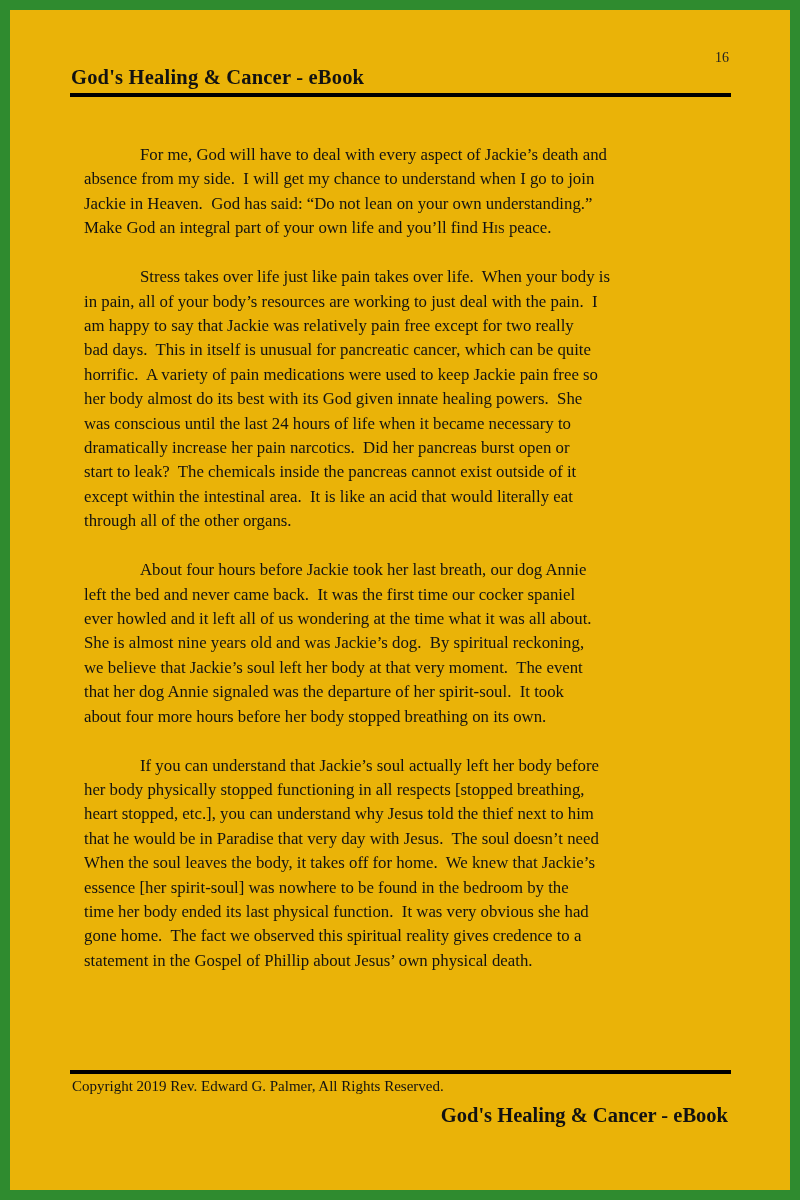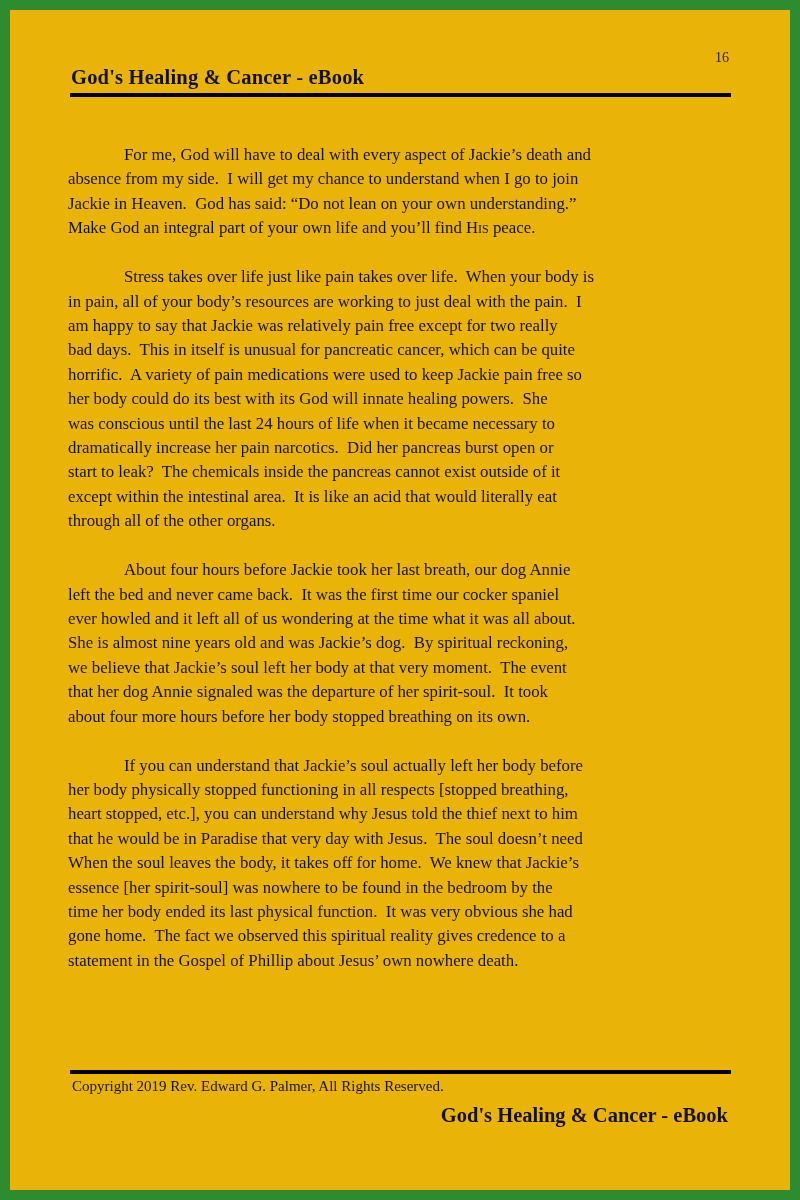--- a/index.html
+++ b/index.html
@@ -24,21 +24,21 @@
   .header-title {
     position:absolute; top:66px; left:71px;
     font-size:20.5px; font-weight:bold; letter-spacing:0.2px;
     white-space:pre;
   }
   .header-rule {
     position:absolute; top:93px; left:70px;
     width:661px; height:4px; background:#000;
   }
   .body-text {
-    position:absolute; top:143px; left:68px; width:662px;
+    position:absolute; top:143px; left:84px; width:662px;
     font-size:16.8px; line-height:24.42px;
   }
   .body-text p { margin:0 0 24.42px 0; }
   .line { display:block; white-space:pre; }
   .line.first { text-indent:56px; }
   .sc { font-variant:small-caps; }
   .footer-rule {
     position:absolute; top:1070px; left:70px;
     width:661px; height:4px; background:#000;
   }
@@ -70,21 +70,21 @@
         <span class="line"><span>absence from my side.  I will get my chance to understand when I go to join</span></span>
         <span class="line"><span>Jackie in Heaven.  God has said: “Do not lean on your own understanding.”</span></span>
         <span class="line"><span>Make God an integral part of your own life and you’ll find </span><span class="sc">His</span><span> peace.</span></span>
       </p>
       <p>
         <span class="line first"><span>Stress takes over life just like pain takes over life.  When your body is</span></span>
         <span class="line"><span>in pain, all of your body’s resources are working to just deal with the pain.  I</span></span>
         <span class="line"><span>am happy to say that Jackie was relatively pain free except for two really</span></span>
         <span class="line"><span>bad days.  This in itself is unusual for pancreatic cancer, which can be quite</span></span>
         <span class="line"><span>horrific.  A variety of pain medications were used to keep Jackie pain free so</span></span>
-        <span class="line"><span>her body could do its best with its God will innate healing powers.  She</span></span>
+        <span class="line"><span>her body almost do its best with its God given innate healing powers.  She</span></span>
         <span class="line"><span>was conscious until the last 24 hours of life when it became necessary to</span></span>
         <span class="line"><span>dramatically increase her pain narcotics.  Did her pancreas burst open or</span></span>
         <span class="line"><span>start to leak?  The chemicals inside the pancreas cannot exist outside of it</span></span>
         <span class="line"><span>except within the intestinal area.  It is like an acid that would literally eat</span></span>
         <span class="line"><span>through all of the other organs.</span></span>
       </p>
       <p>
         <span class="line first"><span>About four hours before Jackie took her last breath, our dog Annie</span></span>
         <span class="line"><span>left the bed and never came back.  It was the first time our cocker spaniel</span></span>
         <span class="line"><span>ever howled and it left all of us wondering at the time what it was all about.</span></span>
@@ -95,21 +95,21 @@
       </p>
       <p>
         <span class="line first"><span>If you can understand that Jackie’s soul actually left her body before</span></span>
         <span class="line"><span>her body physically stopped functioning in all respects [stopped breathing,</span></span>
         <span class="line"><span>heart stopped, etc.], you can understand why Jesus told the thief next to him</span></span>
         <span class="line"><span>that he would be in Paradise that very day with Jesus.  The soul doesn’t need</span></span>
         <span class="line"><span>When the soul leaves the body, it takes off for home.  We knew that Jackie’s</span></span>
         <span class="line"><span>essence [her spirit-soul] was nowhere to be found in the bedroom by the</span></span>
         <span class="line"><span>time her body ended its last physical function.  It was very obvious she had</span></span>
         <span class="line"><span>gone home.  The fact we observed this spiritual reality gives credence to a</span></span>
-        <span class="line"><span>statement in the Gospel of Phillip about Jesus’ own nowhere death.</span></span>
+        <span class="line"><span>statement in the Gospel of Phillip about Jesus’ own physical death.</span></span>
       </p>
     </div>
 
   <div class="footer-rule"></div>
 
   <div class="footer-copyright">Copyright 2019 Rev. Edward G. Palmer, All Rights Reserved.</div>
 
   <div class="footer-title">God's Healing &amp; Cancer - eBook</div>
 
   <div class="frame"></div>

